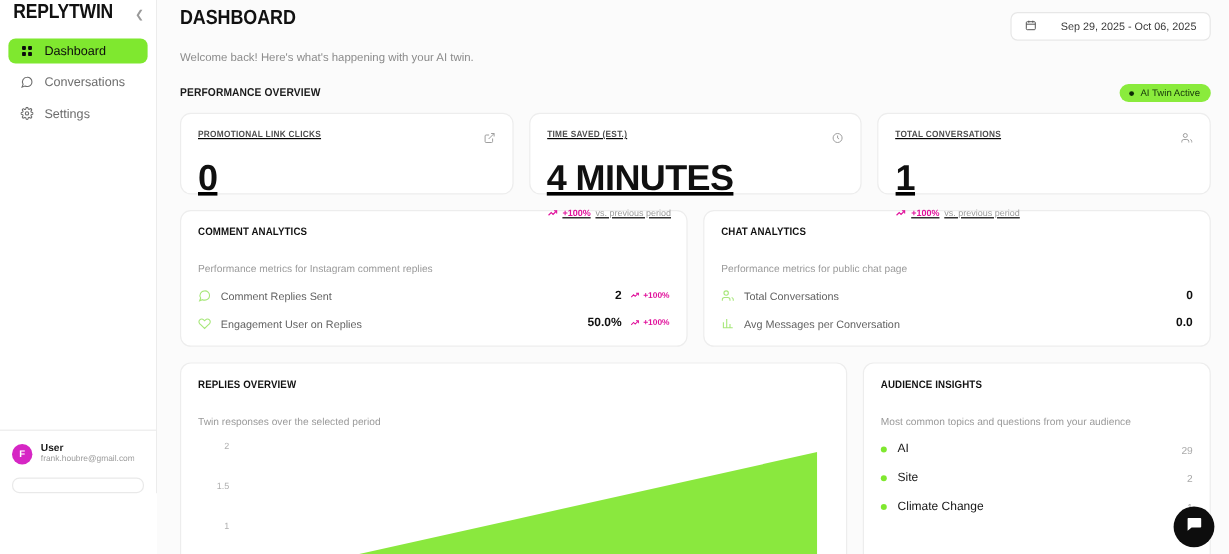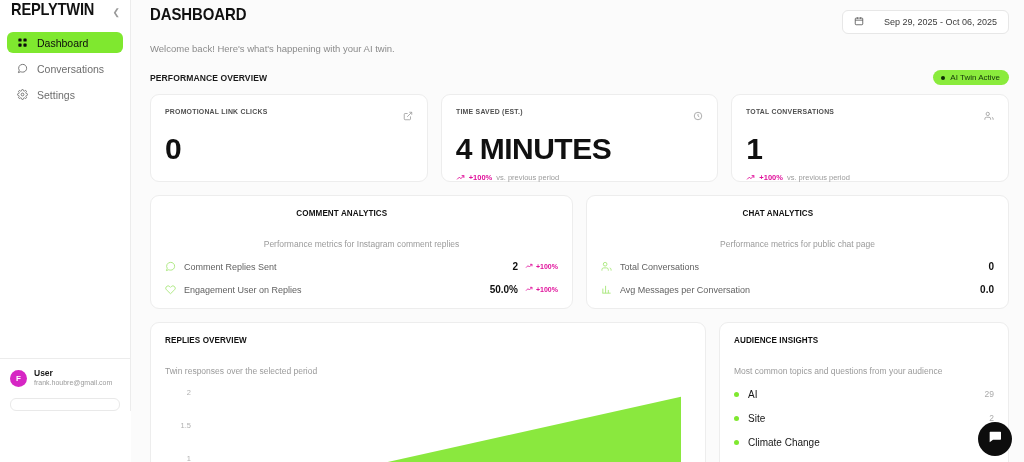--- a/index.html
+++ b/index.html
@@ -96,41 +96,41 @@
     background: #8AEB3C; color: #14340a;
     border-radius: 10px; padding: 3px 9px 3px 8px;
     font-size: 8px; font-weight: 400; white-space: nowrap;
   }
   .badge .dot { width: 4px; height: 4px; border-radius: 50%; background: #0d2b05; }
 
   .card {
     background: #fff; border: 1px solid #ededed; border-radius: 9px;
   }
   .stat-grid { display: grid; grid-template-columns: 1fr 1fr 1fr; gap: 13px; margin-top: 9px; }
-  .stat-card { padding: 12px 14px 11px 14px; height: 88px; position: relative; }
+  .stat-card { padding: 12px 14px 11px 14px; height: 68px; position: relative; text-decoration: underline; }
   .stat-head { display: flex; justify-content: space-between; align-items: flex-start; }
   .stat-label {
     font-family: "Liberation Sans Narrow", "Liberation Sans", sans-serif;
     font-size: 7.5px; font-weight: 700; color: #4f4f4f; letter-spacing: 0.25px;
     transform: scaleX(0.92); transform-origin: left center;
   }
   .stat-icon { color: #9e9e9e; }
   .stat-value {
     font-family: "Liberation Sans Narrow", "Liberation Sans", sans-serif;
     font-weight: 700; color: #101010; line-height: 1;
     margin-top: 9px; letter-spacing: -0.5px;
   }
   .stat-value.small { font-size: 30px; }
   .stat-value.big { font-size: 30px; }
   .delta { display: flex; align-items: center; gap: 4px; margin-top: 9px; font-size: 7.5px; }
   .delta .pct { color: #E0119B; font-weight: 700; }
   .delta .cmp { color: #9b9b9b; }
   .trend-ico { color: #E0119B; display: flex; }
 
-  .two-grid { display: grid; grid-template-columns: 1fr 1fr; gap: 13px; margin-top: 13px; text-align: center; }
+  .two-grid { display: grid; grid-template-columns: 1fr 1fr; gap: 13px; margin-top: 13px; }
   .panel { padding: 12px 14px 13px 14px; }
   .panel-title {
     font-family: "Liberation Sans Narrow", "Liberation Sans", sans-serif;
     font-size: 9px; font-weight: 700; color: #111; letter-spacing: 0.1px;
     transform: scaleX(0.9); transform-origin: left center;
   }
   .panel-sub { font-size: 8.5px; color: #9a9a9a; margin-top: 21px; }
   .metric-row {
     display: flex; align-items: center; justify-content: space-between;
     margin-top: 12px;
@@ -149,21 +149,21 @@
   .chart-panel { padding: 12px 14px 0 14px; height: 175px; overflow: hidden; position: relative; }
   .chart-area { position: relative; height: 118px; margin-top: 10px; }
   .y-axis { position: absolute; left: 0; top: 0; bottom: 0; width: 30px; }
   .y-tick {
     position: absolute; right: 4px; font-size: 7.5px; color: #b0b0b0;
     transform: translateY(-50%);
   }
   .plot { position: absolute; left: 34px; right: 10px; top: 0; bottom: 0; }
   .plot svg { width: 100%; height: 100%; display: block; }
 
-  .insight-row { display: flex; align-items: flex-start; justify-content: space-between; margin-top: 13px; }
+  .insight-row { display: flex; align-items: flex-end; justify-content: space-between; margin-top: 13px; }
   .insight-left { display: flex; align-items: center; gap: 9px; }
   .insight-dot { width: 5px; height: 5px; border-radius: 50%; background: #7FE82F; }
   .insight-label { font-size: 10px; color: #161616; }
   .insight-count { font-size: 8.5px; color: #aaa; margin-left: 20px; }
 
   .fab {
     position: absolute; right: 12px; bottom: 6px;
     width: 34px; height: 34px; border-radius: 50%;
     background: #0d0d0d; display: flex; align-items: center; justify-content: center;
     cursor: pointer;

